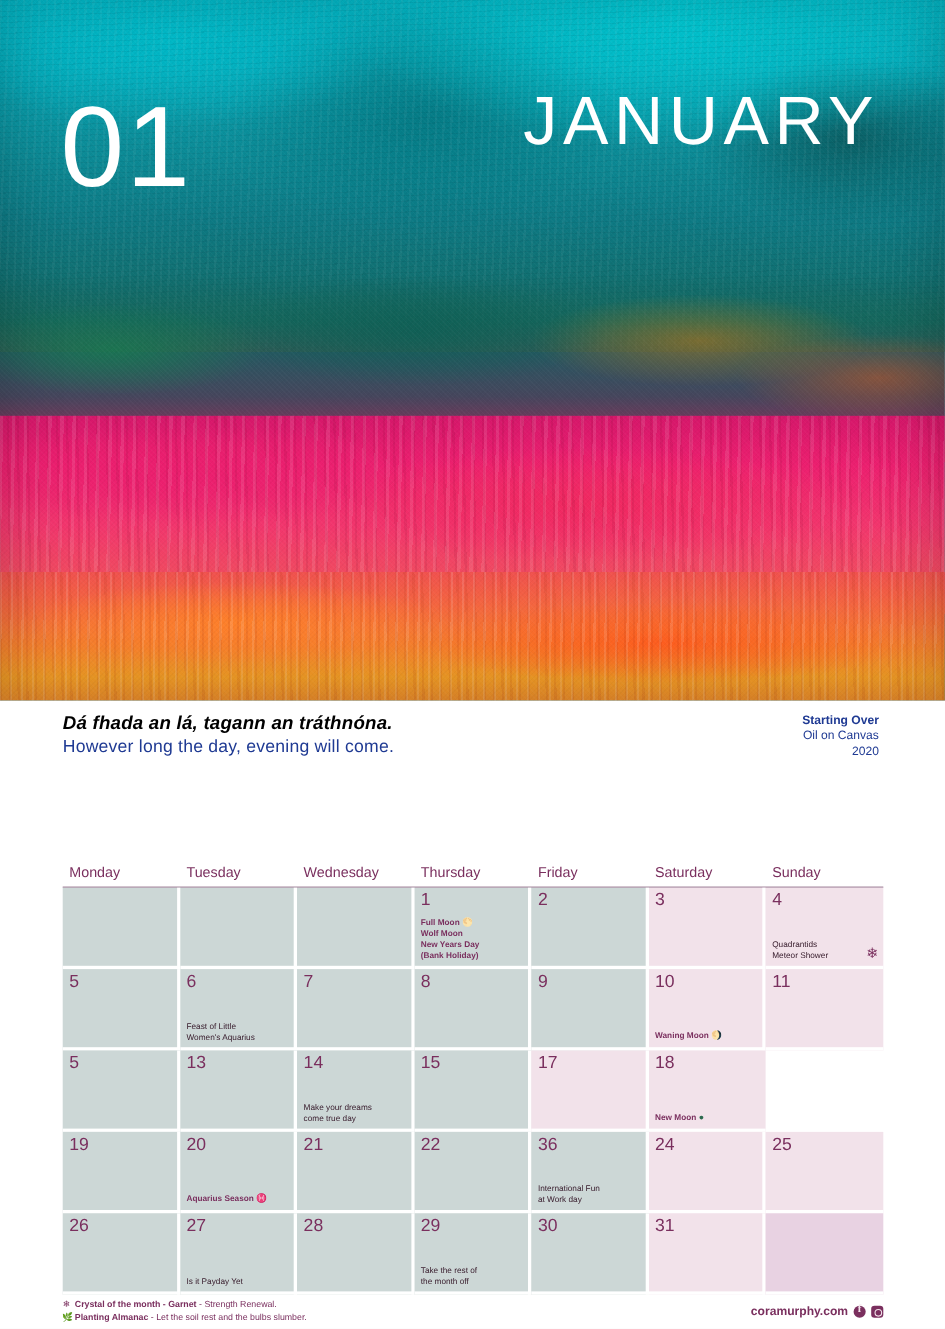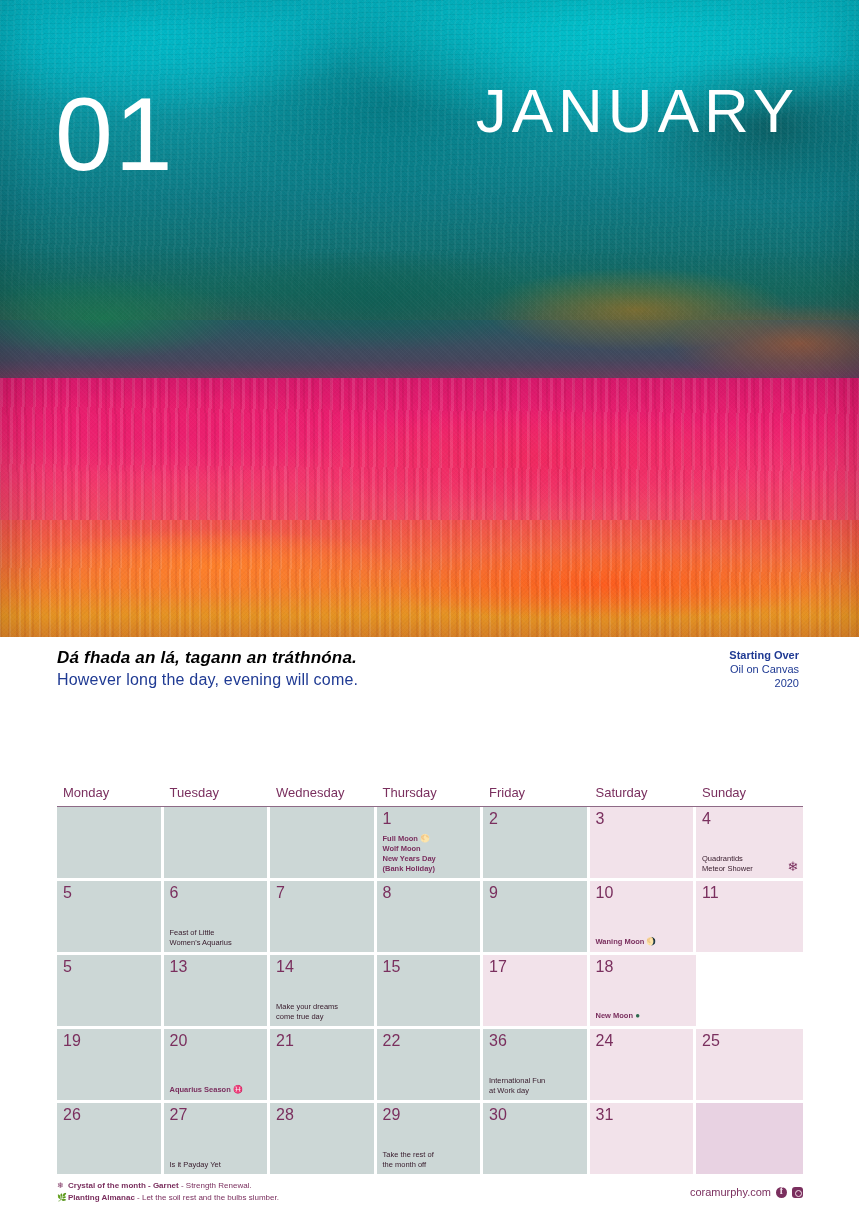--- a/index.html
+++ b/index.html
@@ -150,21 +150,21 @@
   
   .footer {
     position: absolute; left: 57px; top: 1180px; width: 746px; height: 30px;
   }
   .foot-line { font-size: 8px; color: #7a2f5e; line-height: 1.45; }
   .foot-line b { font-weight: 700; }
   .foot-glyph { display: inline-block; width: 11px; color: #7a2f5e; }
   .foot-right {
     position: absolute; right: 0; top: 6px; display: flex; align-items: center; gap: 5px;
   }
-  .site { font-size: 11px; font-weight: 400; color: #7a2f5e; }
+  .site { font-size: 11px; font-weight: 700; color: #7a2f5e; }
   .soc {
     width: 11px; height: 11px; border-radius: 2px; background: #7a2f5e;
     display: inline-block; position: relative;
   }
   .soc.fb { border-radius: 50%; }
   .soc.fb::after {
     content: "f"; position: absolute; left: 0; right: 0; top: -2px;
     color: #f2e2ea; font-size: 10px; font-weight: 700; text-align: center;
     font-family: "Liberation Serif", serif;
   }

